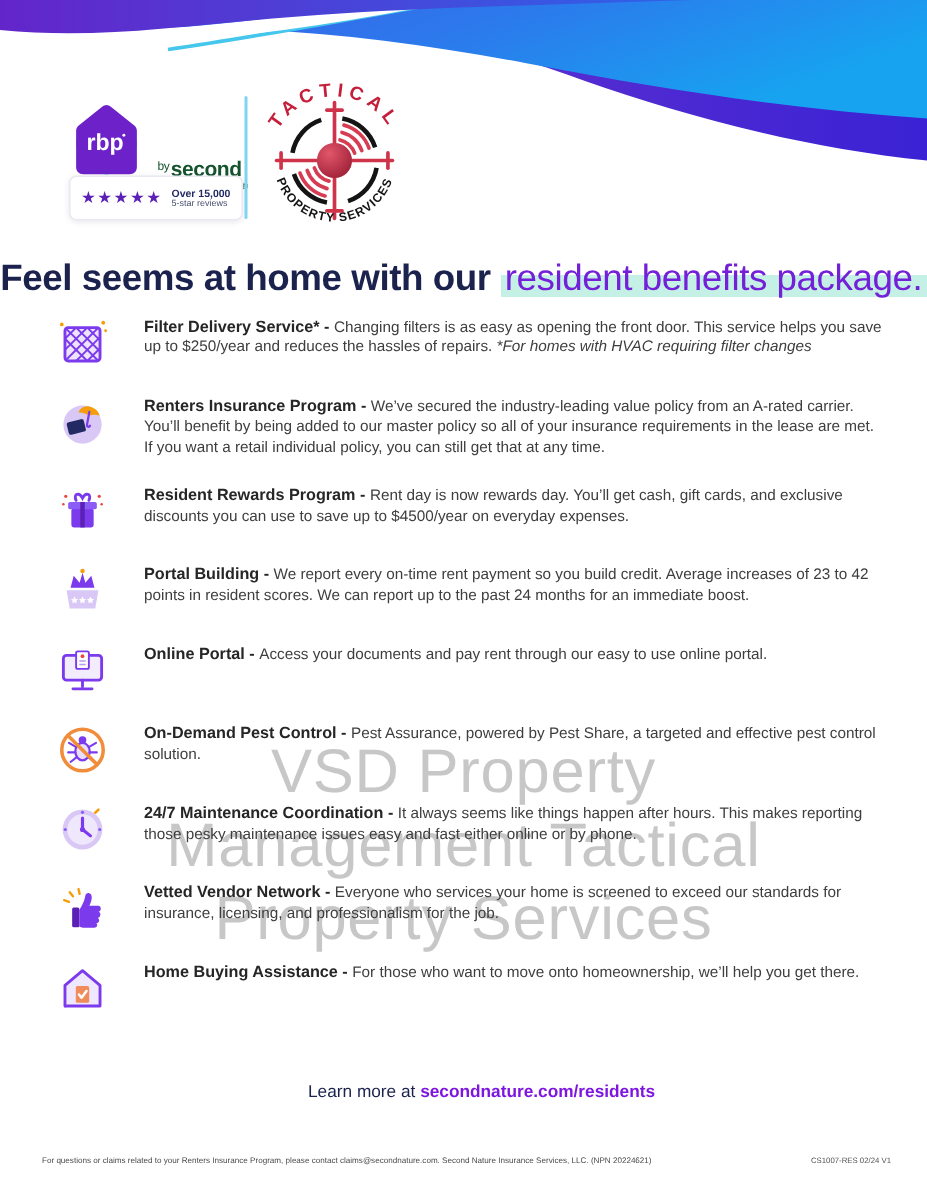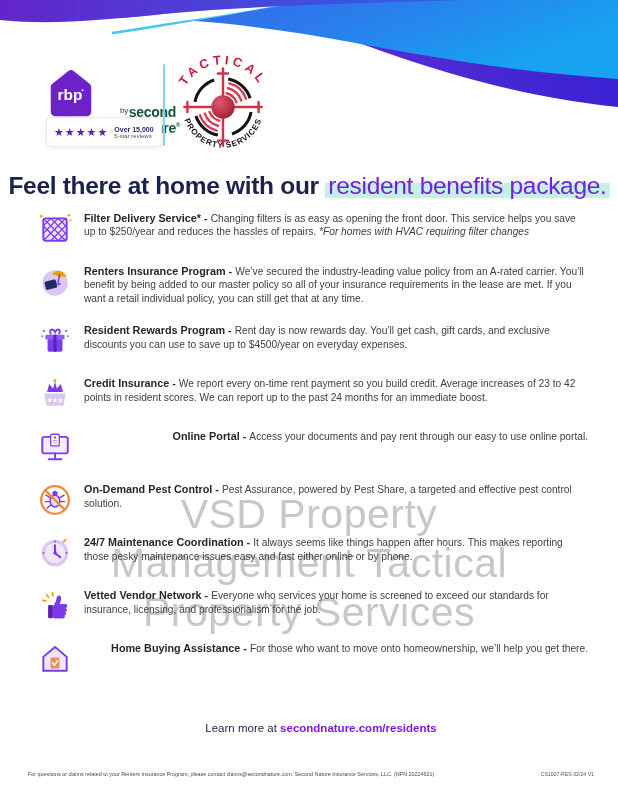--- a/index.html
+++ b/index.html
@@ -1,21 +1,21 @@
 <!DOCTYPE html>
 <html><head>
 <meta charset="utf-8">
 <style>
   html,body{margin:0;padding:0;background:#e9e9e9;}
   .page{position:relative;width:618px;height:800px;margin:0 auto;background:#fff;overflow:hidden;
         font-family:"Liberation Sans",sans-serif;}
   
   .header{position:relative;height:166px;z-index:2;}
   .waves{position:absolute;top:0;left:0;width:618px;height:150px;display:block;}
-  .rbp-lockup{position:absolute;left:44px;top:56px;display:flex;align-items:center;gap:22px;}
+  .rbp-lockup{position:absolute;left:44px;top:56px;display:flex;align-items:center;gap:7px;}
   .rbp-badge{width:54px;height:58px;display:block;}
   .brand-text{color:#14532d;font-size:14px;line-height:13px;font-weight:bold;letter-spacing:-0.3px;margin-top:48px;}
   .brand-text .by{font-size:8px;font-weight:normal;vertical-align:4px;margin-right:1px;}
   .brand-text .l2{padding-left:15px;}
   .brand-text sup{font-size:6px;}
   .reviews{position:absolute;left:46px;top:117px;height:28px;background:#fff;border:1px solid #e9e9f2;
            border-radius:5px;box-shadow:0 1px 4px rgba(30,30,80,.10);display:flex;align-items:center;
            gap:6px;padding:0 7px;}
   .stars{color:#5b21b6;font-size:11px;letter-spacing:1px;line-height:1;}
   .rev-text{display:flex;flex-direction:column;color:#232a63;}
@@ -26,21 +26,21 @@
   
   .watermark{position:absolute;left:0;top:490px;width:618px;z-index:1;text-align:center;
              color:#c7c7c7;font-size:41px;line-height:49px;letter-spacing:0.5px;pointer-events:none;}
   
   .content{position:relative;z-index:2;}
   h1{margin:0;padding:6px 0 0 0;text-align:center;font-size:24.5px;font-weight:600;color:#1b224e;
      letter-spacing:-0.3px;}
   h1 .hl{color:#7320d8;font-weight:400;padding:0 3px;
      background:linear-gradient(transparent 42%, #c4f0e6 42%, #c4f0e6 97%, transparent 97%);}
   .benefits{margin:12px 30px 0 38px;}
-  .benefit{display:flex;gap:12px;margin-bottom:19px;justify-content:space-between;}
+  .benefit{display:flex;gap:24px;margin-bottom:19px;}
   .b-icon{flex:0 0 34px;height:34px;}
   .b-icon svg{width:34px;height:34px;display:block;}
   .b-text{margin:0;font-size:10.2px;line-height:13.4px;color:#3e3e3e;max-width:505px;}
   .b-title,.b-sep{color:#262626;font-weight:bold;font-size:10.8px;}
   .b-note{font-style:italic;color:#3e3e3e;}
   
   .learn{position:absolute;left:0;right:0;top:722px;text-align:center;font-size:11.5px;color:#1b224e;z-index:2;margin-left:24px;}
   .link{color:#7f16e0;font-weight:bold;text-decoration:none;cursor:pointer;}
   .legal{position:absolute;left:28px;right:24px;top:771px;display:flex;justify-content:space-between;
          align-items:flex-start;font-size:5.4px;color:#4a4a4a;z-index:2;}
@@ -134,21 +134,21 @@
     </svg>
   </div>
 
   <div class="watermark">
     <div>VSD Property</div>
     <div>Management Tactical</div>
     <div>Property Services</div>
   </div>
 
   <div class="content">
-    <h1><span>Feel there at home with our </span><span class="hl">resident benefits package.</span></h1>
+    <h1><span>Feel seems at home with our </span><span class="hl">resident benefits package.</span></h1>
 
     <div class="benefits">
   <div class="benefit">
           <span class="b-icon">
             <svg viewBox="0 0 32 32">
               <defs>
                 <clipPath id="cf">
                   <rect x="5" y="6" width="22" height="21" rx="2"></rect>
                 </clipPath>
               </defs>
@@ -203,21 +203,21 @@
               <path d="M6 15.5 L26 15.5 L24 27 L8 27 Z" fill="#d9c8f6"></path>
               <path d="M8.5 14 L10.5 6.5 L14.2 10.8 L16 4.5 L17.8 10.8 L21.5 6.5 L23.5 14 Z" fill="#7c3aed"></path>
               <circle cx="16" cy="3.5" r="1.4" fill="#f59e0b"></circle>
               <g fill="#ffffff">
                 <path d="M11 19.5 l0.7 1.4 1.5 0.2 -1.1 1.1 0.3 1.5 -1.4 -0.7 -1.4 0.7 0.3 -1.5 -1.1 -1.1 1.5 -0.2 Z"></path>
                 <path d="M16 19.5 l0.7 1.4 1.5 0.2 -1.1 1.1 0.3 1.5 -1.4 -0.7 -1.4 0.7 0.3 -1.5 -1.1 -1.1 1.5 -0.2 Z"></path>
                 <path d="M21 19.5 l0.7 1.4 1.5 0.2 -1.1 1.1 0.3 1.5 -1.4 -0.7 -1.4 0.7 0.3 -1.5 -1.1 -1.1 1.5 -0.2 Z"></path>
               </g>
             </svg>
           </span>
-          <p class="b-text"><b class="b-title">Credit Insurance</b><b class="b-sep"> - </b><span class="b-desc">We report every on-time rent payment so you build credit. Average increases of 23 to 42 points in resident scores. We can report up to the past 24 months for an immediate boost.</span></p>
+          <p class="b-text"><b class="b-title">Portal Building</b><b class="b-sep"> - </b><span class="b-desc">We report every on-time rent payment so you build credit. Average increases of 23 to 42 points in resident scores. We can report up to the past 24 months for an immediate boost.</span></p>
         </div>
 
   <div class="benefit">
           <span class="b-icon">
             <svg viewBox="0 0 32 32">
               <rect x="4" y="6.5" width="24" height="15.5" rx="2" fill="#f3ecfd" stroke="#7c3aed" stroke-width="1.8"></rect>
               <rect x="12" y="4" width="8" height="11" rx="1" fill="#ffffff" stroke="#7c3aed" stroke-width="1.2"></rect>
               <circle cx="16" cy="7" r="1.2" fill="#ef4444"></circle>
               <path d="M14 10 H18 M14 12.2 H18" stroke="#b79bf0" stroke-width="1"></path>
               <path d="M16 22 L16 26 M10 27.5 L22 27.5" stroke="#7c3aed" stroke-width="1.8" stroke-linecap="round"></path>

